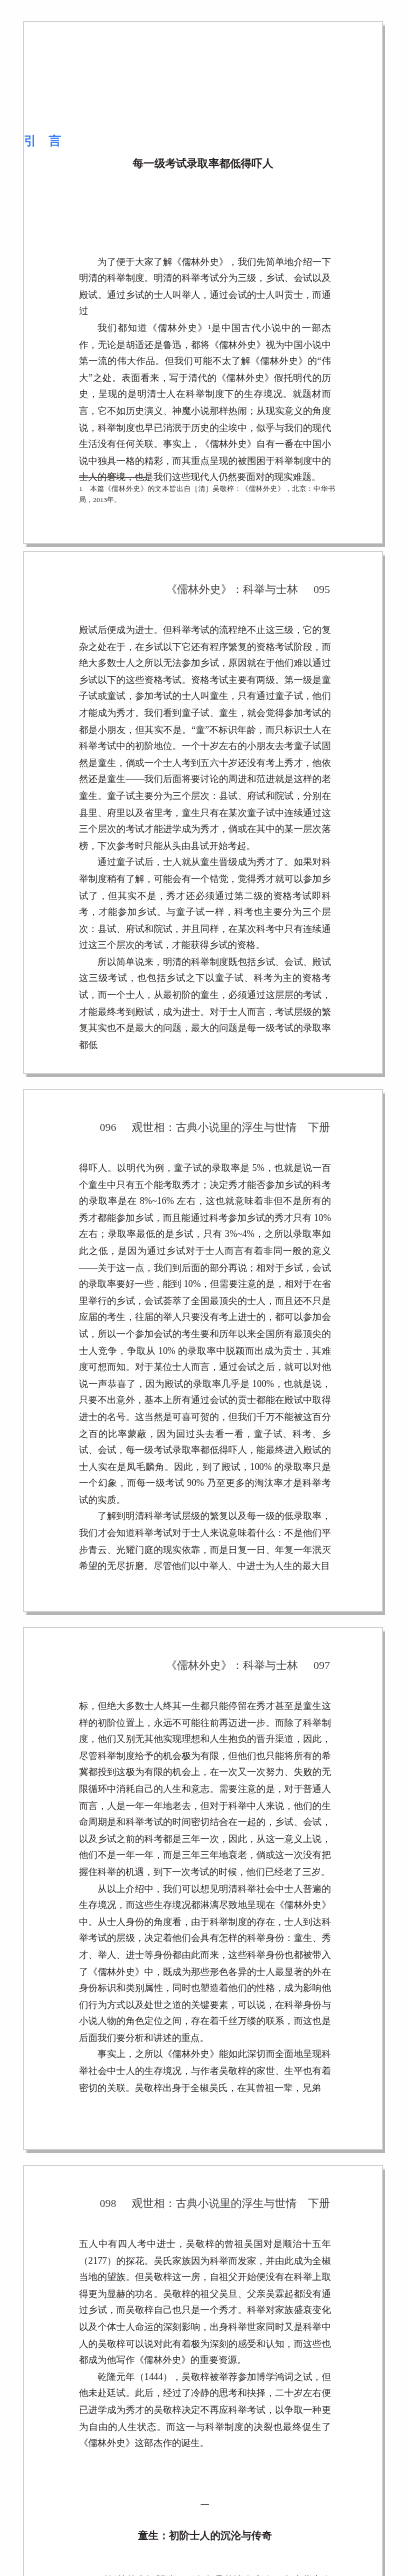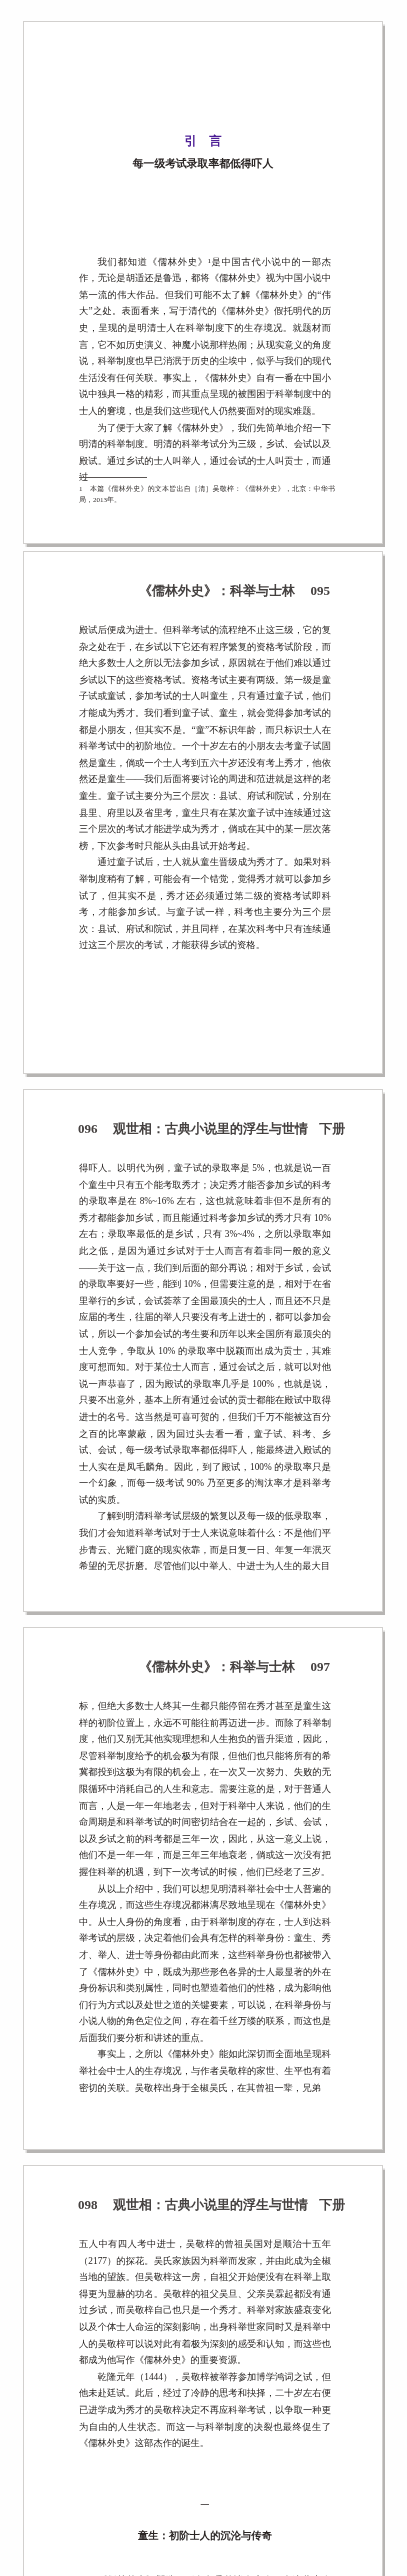--- a/index.html
+++ b/index.html
@@ -4,28 +4,28 @@
 <style>
   html, body { margin:0; padding:0; }
   body { background:#ffffff; font-family:"Liberation Serif","DejaVu Serif",serif; }
   .canvas { position:relative; width:407px; height:2756px; background:#fefefe; overflow:hidden; }
 
   .page {
     position:absolute; left:23px; width:360px; height:523px;
     background:#ffffff; border:0.5px solid #d2d0ce;
     box-shadow:2.1px 2.6px 1px #b6b4b2; box-sizing:border-box;
   }
-  .page-header { position:absolute; top:30px; left:54px; right:52px; font-size:13px; color:#454140; white-space:nowrap;font-weight:bold; }
+  .page-header { position:absolute; top:30px; left:54px; right:52px; font-size:11px; color:#454140; white-space:nowrap; }
   .page-header.right { text-align:right; }
-  .page-header.left  { text-align:center; }
+  .page-header.left  { text-align:right; }
   .hdr-gap-l { margin-left:15.5px; }
   .hdr-gap-s { margin-left:11.3px; }
 
-  .chapter-title { position:absolute; top:111px; left:0; width:100%; text-align:center;
-    font-size:12.4px; font-weight:bold; color:#4c1d95; }
+  .chapter-title { position:absolute; top:111px; left:0; width:100%; text-align:left;
+    font-size:12.4px; font-weight:bold; color:#3b82f6; }
   .chapter-subtitle { position:absolute; top:132px; left:0; width:100%; text-align:center;
     font-size:10.8px; font-weight:bold; line-height:19.6px; color:#2a2524; }
 
   .page-body { position:absolute; top:70px; left:55px; width:252px;
     font-size:9.3px; line-height:16.6px; color:#262220; text-align:justify; }
   .page-body.chapter-first { top:232px; }
   .page-body p { margin:0; padding:0; text-indent:2em; }
   .page-body p.cont { text-indent:0; }
 
   .footnote-rule { position:absolute; top:455px; left:55px; width:68px; border-top:0.5px solid #5a5553; }
@@ -41,34 +41,35 @@
 <body>
 
 <div class="canvas">
 
   <div class="page" style="top:20.6px">
     <div class="chapter-title">引　言</div>
     <div class="chapter-subtitle">
       <div>每一级考试录取率都低得吓人</div>
     </div>
     <div class="page-body chapter-first">
+      <p>为了便于大家了解《儒林外史》，我们先简单地介绍一下明清的科举制度。明清的科举考试分为三级，乡试、会试以及殿试。通过乡试的士人叫举人，通过会试的士人叫贡士，而通过</p>
       <p>我们都知道《儒林外史》¹是中国古代小说中的一部杰作，无论是胡适还是鲁迅，都将《儒林外史》视为中国小说中第一流的伟大作品。但我们可能不太了解《儒林外史》的“伟大”之处。表面看来，写于清代的《儒林外史》假托明代的历史，呈现的是明清士人在科举制度下的生存境况。就题材而言，它不如历史演义、神魔小说那样热闹；从现实意义的角度说，科举制度也早已消泯于历史的尘埃中，似乎与我们的现代生活没有任何关联。事实上，《儒林外史》自有一番在中国小说中独具一格的精彩，而其重点呈现的被围困于科举制度中的士人的窘境，也是我们这些现代人仍然要面对的现实难题。</p>
-      <p>为了便于大家了解《儒林外史》，我们先简单地介绍一下明清的科举制度。明清的科举考试分为三级，乡试、会试以及殿试。通过乡试的士人叫举人，通过会试的士人叫贡士，而通过</p>
     </div>
     <div class="footnote-rule"></div>
     <div class="footnote">1　本篇《儒林外史》的文本皆出自［清］吴敬梓：《儒林外史》，北京：中华书局，2013年。</div>
   </div>
 
   <div class="page" style="top:551px">
     <div class="page-header right">
       <span>《儒林外史》：科举与士林</span><span class="hdr-gap-l">095</span>
     </div>
     <div class="page-body">
       <p class="cont">殿试后便成为进士。但科举考试的流程绝不止这三级，它的复杂之处在于，在乡试以下它还有程序繁复的资格考试阶段，而绝大多数士人之所以无法参加乡试，原因就在于他们难以通过乡试以下的这些资格考试。资格考试主要有两级。第一级是童子试或童试，参加考试的士人叫童生，只有通过童子试，他们才能成为秀才。我们看到童子试、童生，就会觉得参加考试的都是小朋友，但其实不是。“童”不标识年龄，而只标识士人在科举考试中的初阶地位。一个十岁左右的小朋友去考童子试固然是童生，倘或一个士人考到五六十岁还没有考上秀才，他依然还是童生——我们后面将要讨论的周进和范进就是这样的老童生。童子试主要分为三个层次：县试、府试和院试，分别在县里、府里以及省里考，童生只有在某次童子试中连续通过这三个层次的考试才能进学成为秀才，倘或在其中的某一层次落榜，下次参考时只能从头由县试开始考起。</p>
       <p>通过童子试后，士人就从童生晋级成为秀才了。如果对科举制度稍有了解，可能会有一个错觉，觉得秀才就可以参加乡试了，但其实不是，秀才还必须通过第二级的资格考试即科考，才能参加乡试。与童子试一样，科考也主要分为三个层次：县试、府试和院试，并且同样，在某次科考中只有连续通过这三个层次的考试，才能获得乡试的资格。</p>
+      <p>所以简单说来，明清的科举制度既包括乡试、会试、殿试这三级考试，也包括乡试之下以童子试、科考为主的资格考试，而一个士人，从最初阶的童生，必须通过这层层的考试，才能最终考到殿试，成为进士。对于士人而言，考试层级的繁复其实也不是最大的问题，最大的问题是每一级考试的录取率都低</p>
     </div>
   </div>
 
   <div class="page" style="top:1089px">
     <div class="page-header left">
       <span>096</span><span class="hdr-gap-l">观世相：古典小说里的浮生与世情</span><span class="hdr-gap-s">下册</span>
     </div>
     <div class="page-body">
       <p class="cont">得吓人。以明代为例，童子试的录取率是 5%，也就是说一百个童生中只有五个能考取秀才；决定秀才能否参加乡试的科考的录取率是在 8%~16% 左右，这也就意味着非但不是所有的秀才都能参加乡试，而且能通过科考参加乡试的秀才只有 10% 左右；录取率最低的是乡试，只有 3%~4%，之所以录取率如此之低，是因为通过乡试对于士人而言有着非同一般的意义——关于这一点，我们到后面的部分再说；相对于乡试，会试的录取率要好一些，能到 10%，但需要注意的是，相对于在省里举行的乡试，会试荟萃了全国最顶尖的士人，而且还不只是应届的考生，往届的举人只要没有考上进士的，都可以参加会试，所以一个参加会试的考生要和历年以来全国所有最顶尖的士人竞争，争取从 10% 的录取率中脱颖而出成为贡士，其难度可想而知。对于某位士人而言，通过会试之后，就可以对他说一声恭喜了，因为殿试的录取率几乎是 100%，也就是说，只要不出意外，基本上所有通过会试的贡士都能在殿试中取得进士的名号。这当然是可喜可贺的，但我们千万不能被这百分之百的比率蒙蔽，因为回过头去看一看，童子试、科考、乡试、会试，每一级考试录取率都低得吓人，能最终进入殿试的士人实在是凤毛麟角。因此，到了殿试，100% 的录取率只是一个幻象，而每一级考试 90% 乃至更多的淘汰率才是科举考试的实质。</p>
       <p>了解到明清科举考试层级的繁复以及每一级的低录取率，我们才会知道科举考试对于士人来说意味着什么：不是他们平步青云、光耀门庭的现实依靠，而是日复一日、年复一年泯灭希望的无尽折磨。尽管他们以中举人、中进士为人生的最大目</p>

